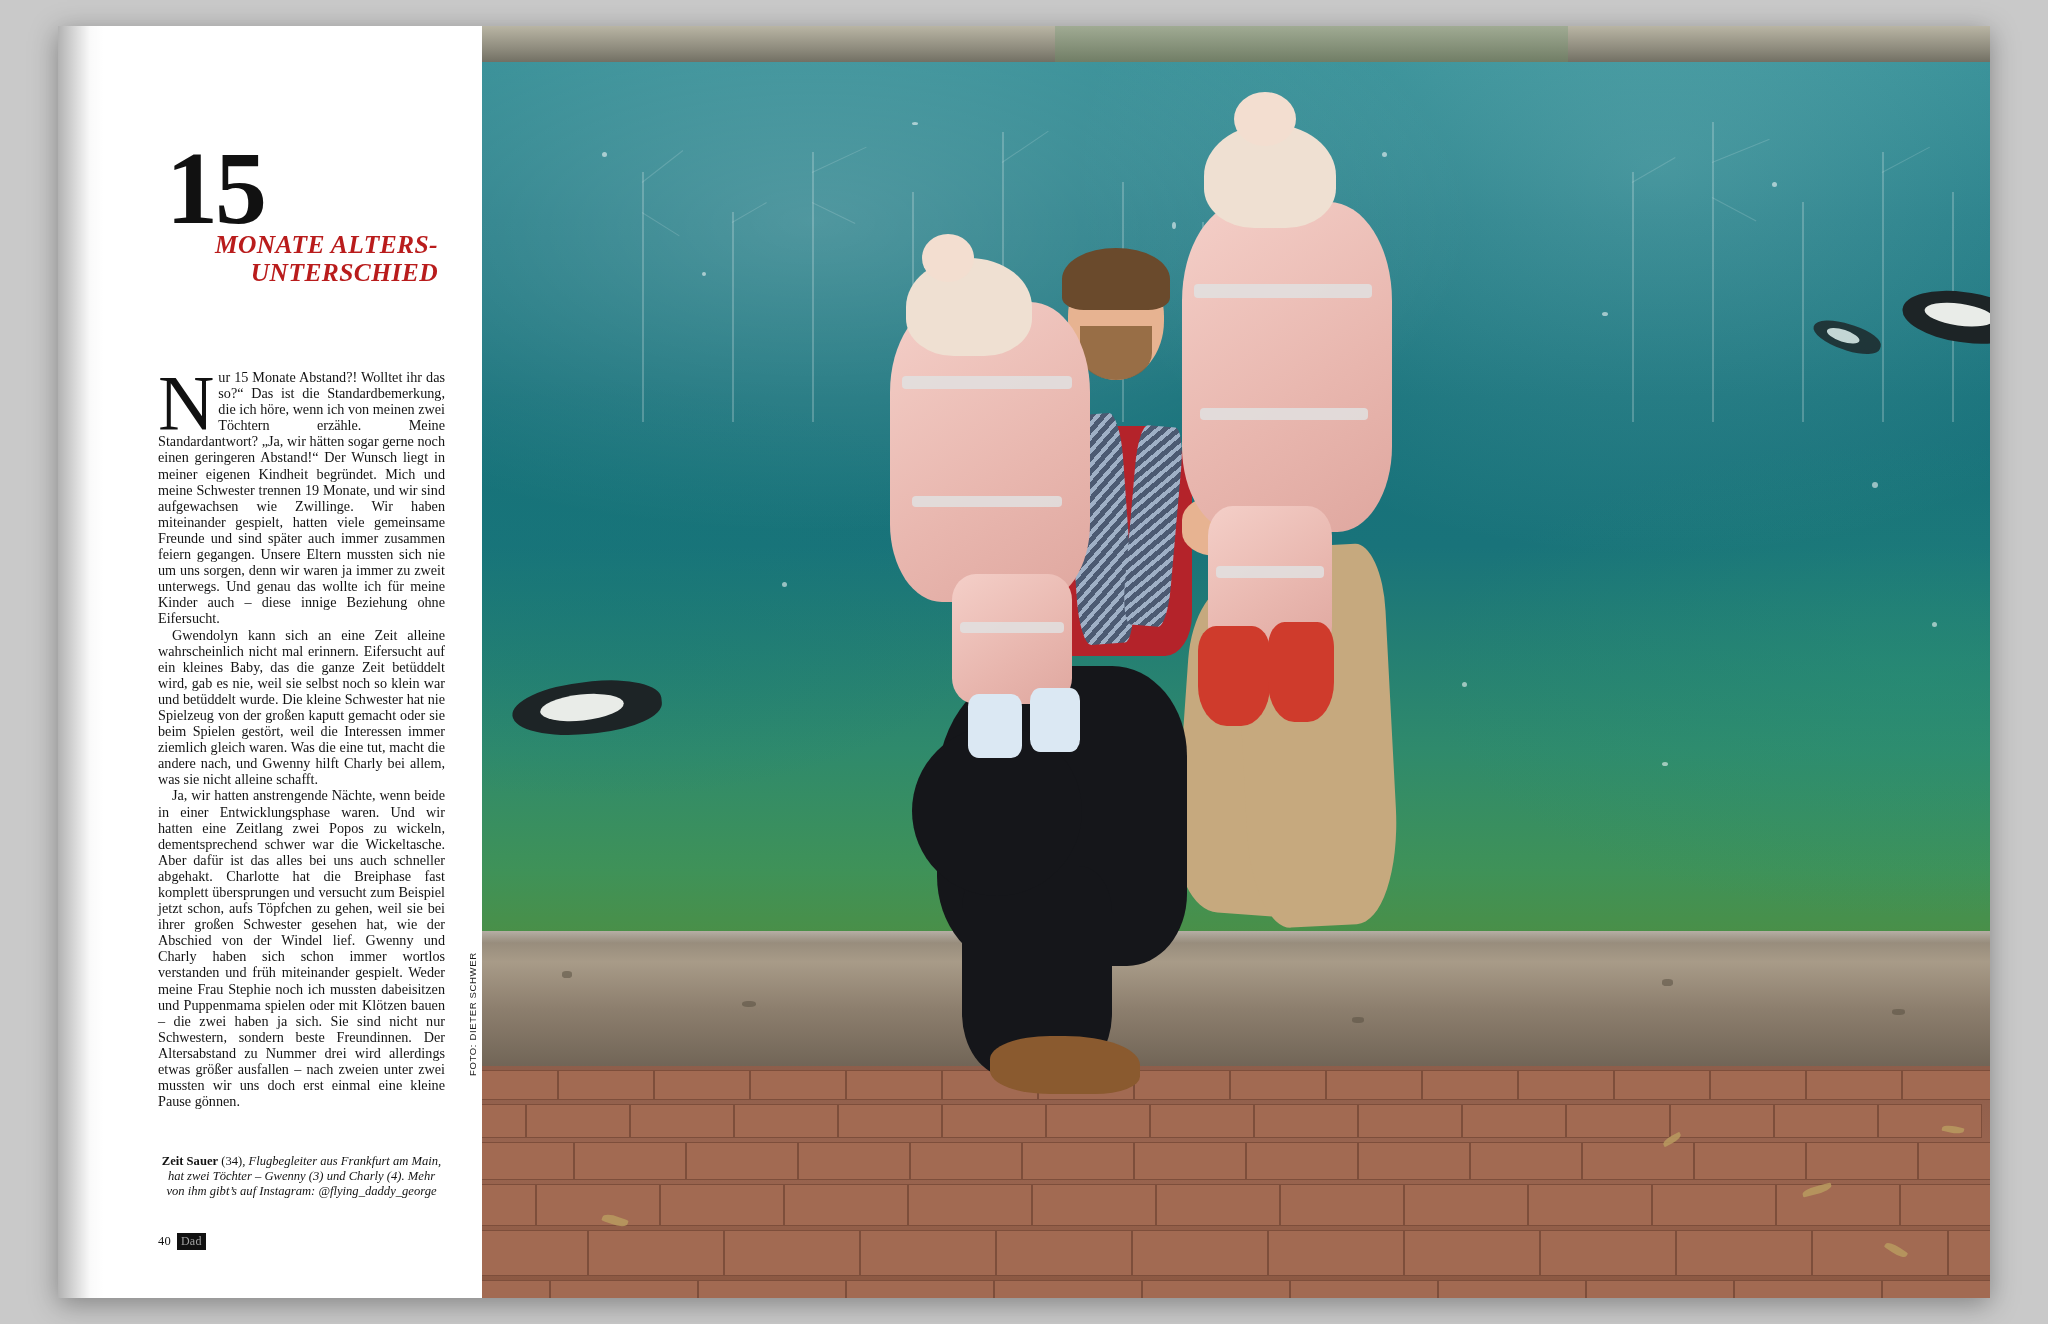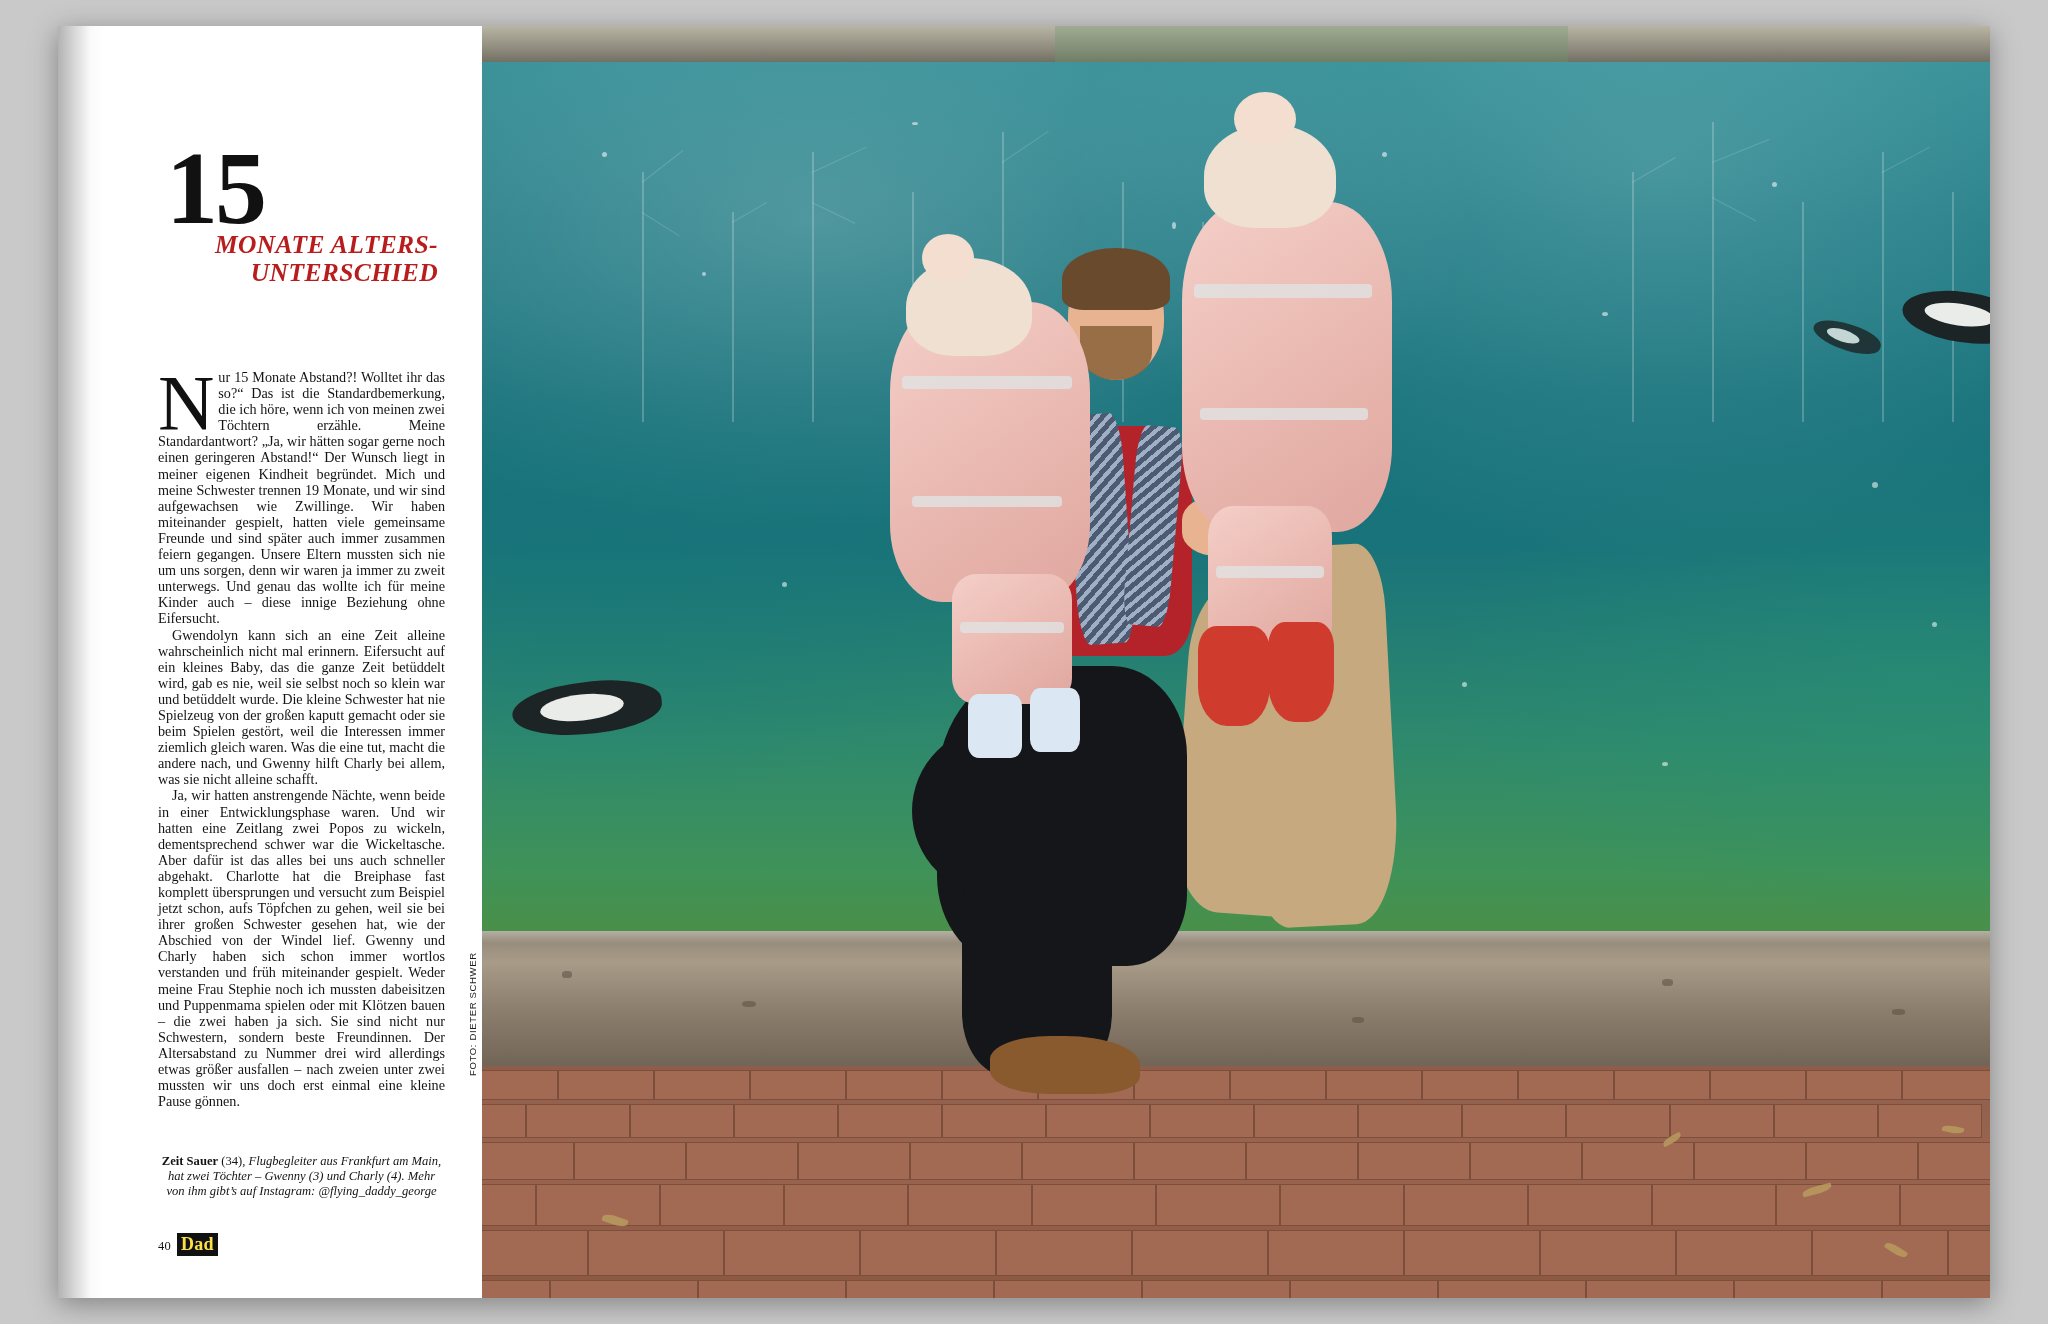--- a/index.html
+++ b/index.html
@@ -126,24 +126,24 @@
 
   #folio {
     position: absolute;
     left: 100px;
     top: 1208px;
     font-size: 12.5px;
     color: #111;
     letter-spacing: 0.2px;
   }
   #folio .mag {
-    font-weight: bold;
-    font-size: 18px;
+    font-weight: normal;
+    font-size: 12px;
     background: #111;
-    color: #fde047;
+    color: #a3a3a3;
     padding: 1px 4px 2px 4px;
     margin-left: 6px;
     letter-spacing: 0.3px;
   }
 
   
   #photo-credit {
     position: absolute;
     left: 409px;
     top: 1050px;

